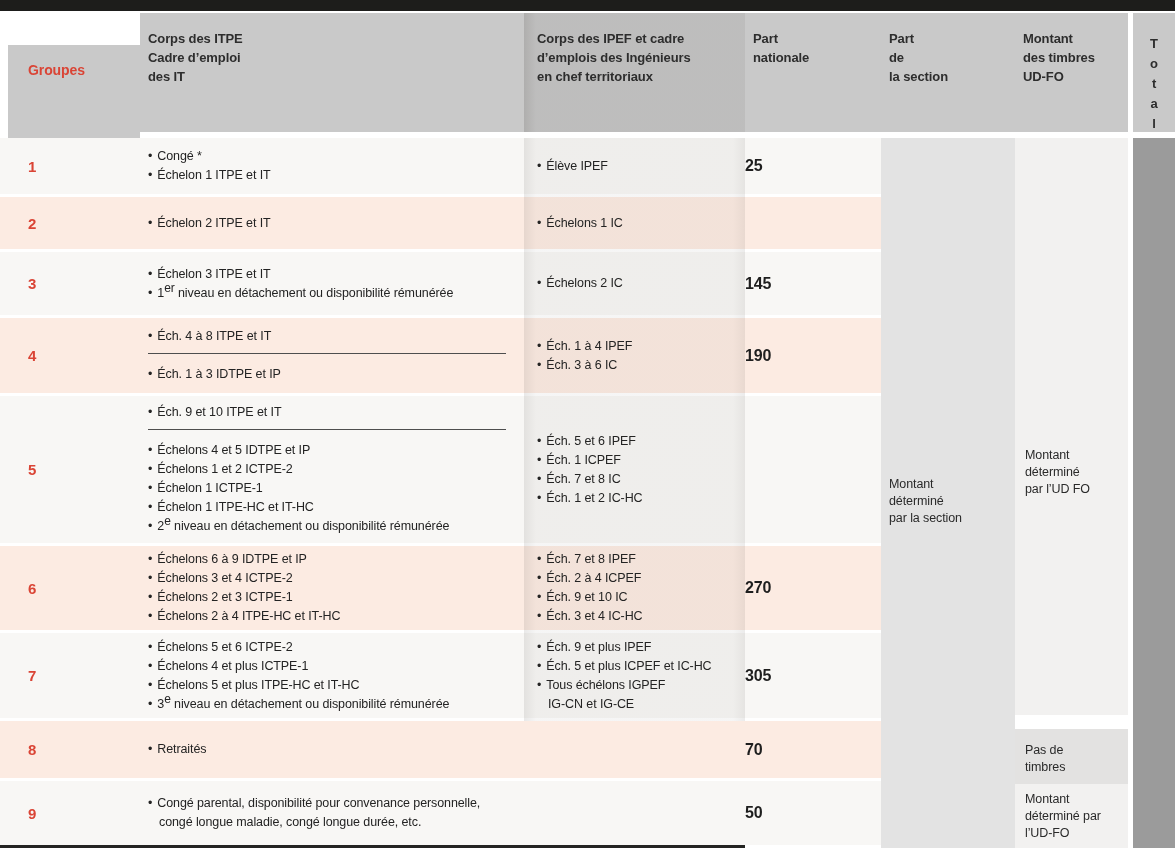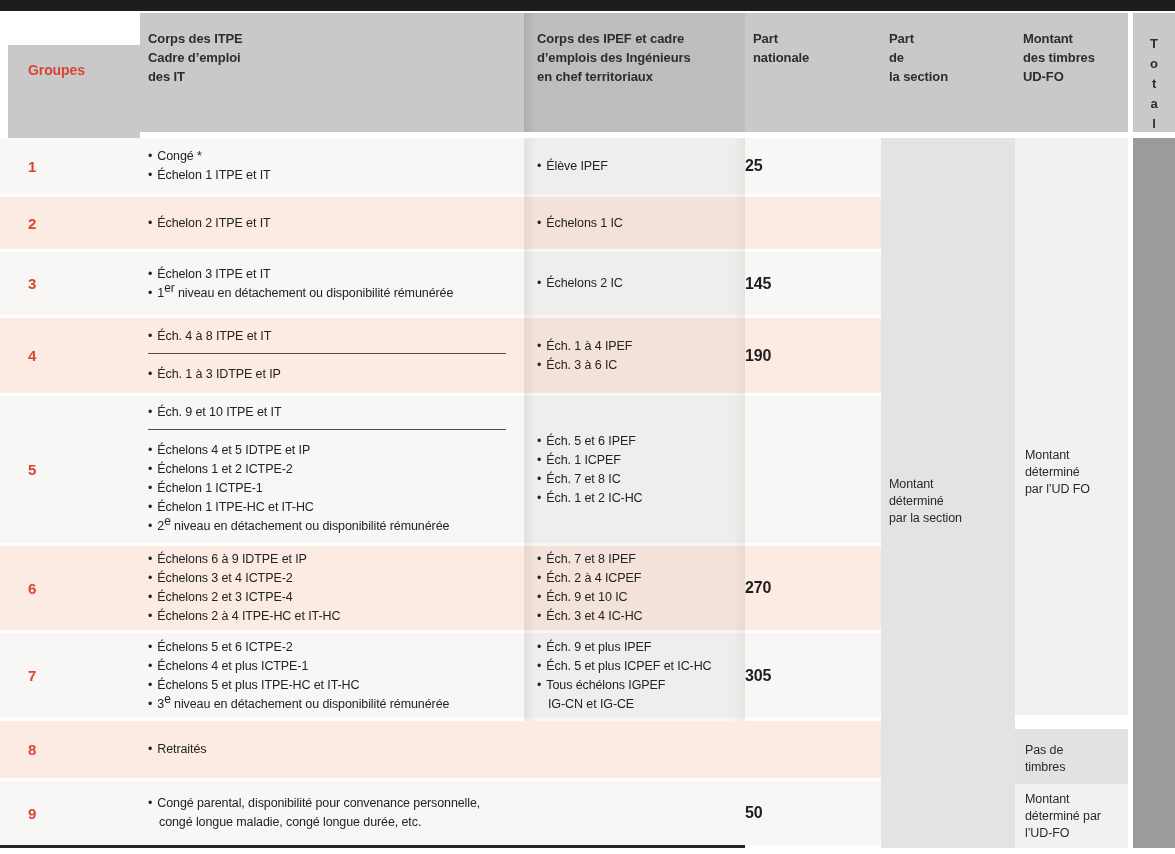--- a/index.html
+++ b/index.html
@@ -208,21 +208,21 @@
           <div class="ln">
             <span class="bu">•</span>
             <span>Échelons 6 à 9 IDTPE et IP</span>
           </div>
           <div class="ln">
             <span class="bu">•</span>
             <span>Échelons 3 et 4 ICTPE-2</span>
           </div>
           <div class="ln">
             <span class="bu">•</span>
-            <span>Échelons 2 et 3 ICTPE-4</span>
+            <span>Échelons 2 et 3 ICTPE-1</span>
           </div>
           <div class="ln">
             <span class="bu">•</span>
             <span>Échelons 2 à 4 ITPE-HC et IT-HC</span>
           </div>
         </div>
         <div class="cell c-ipef">
           <div class="ln">
             <span class="bu">•</span>
             <span>Éch. 7 et 8 IPEF</span>
@@ -282,20 +282,21 @@
         <div class="cell c-part">305</div>
       </div>
       <div class="row pink" style="top: 721px; height: 60px;">
         <div class="cell c-num">8</div>
         <div class="cell c-itpe">
           <div class="ln">
             <span class="bu">•</span>
             <span>Retraités</span>
           </div>
         </div>
+        <div class="cell c-part">70</div>
       </div>
       <div class="row last" style="top: 781px; height: 64px;">
         <div class="cell c-num">9</div>
         <div class="cell c-itpe">
           <div class="ln">
             <span class="bu">•</span>
             <span>Congé parental, disponibilité pour convenance personnelle,</span>
           </div>
           <div class="ln cont">
             <span>congé longue maladie, congé longue durée, etc.</span>

